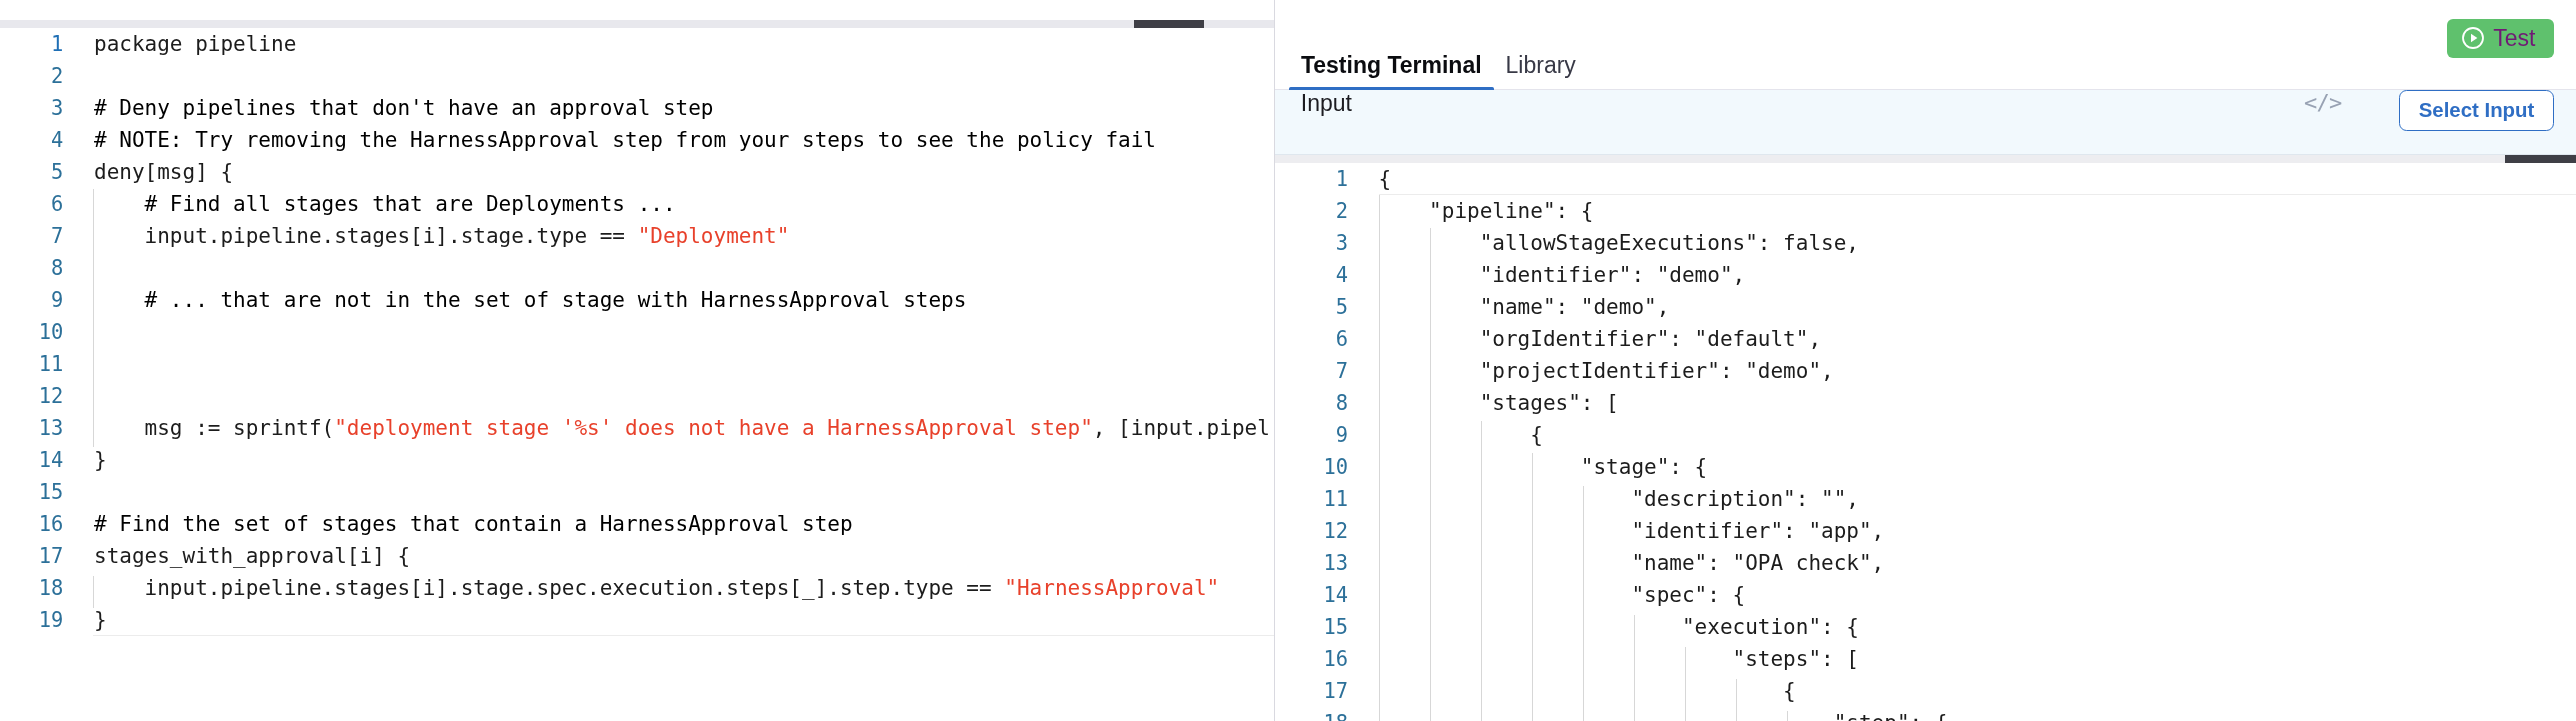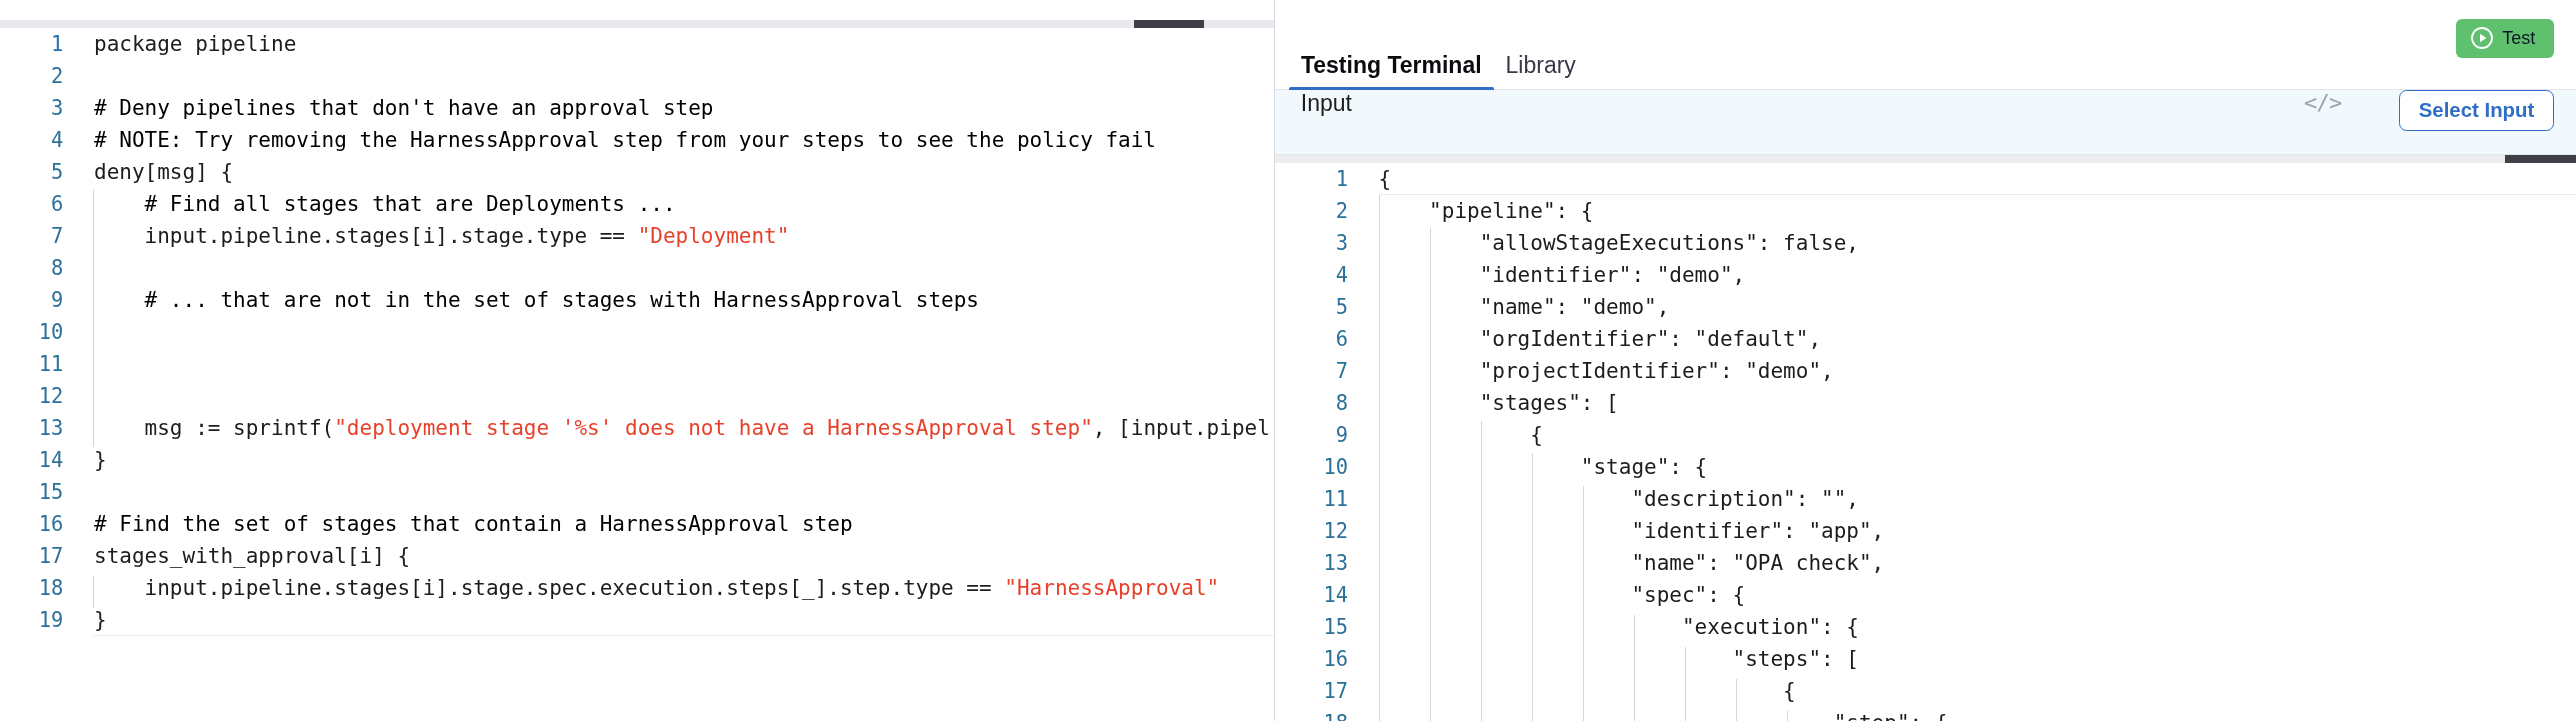--- a/index.html
+++ b/index.html
@@ -76,24 +76,24 @@
     line-height: 1;
   }
   .tab.active { font-weight:bold; color:#0b0c10; }
   .tab.active::after {
     content:""; position:absolute; left:0; right:0; bottom:-1.7px;
     height:4.2px; background:#2f6ec4; border-radius:1.7px;
   }
   .test-btn {
     position:absolute; right:22px; top:18.7px;
     height:39px; padding:0 18.7px 0 13.6px;
-    background:#5fc16d; color:#0f172a;
+    background:#5fc16d; color:#701a75;
     border:none; border-radius:6px;
     display:flex; align-items:center; gap:8.5px;
-    font-size:18px; cursor:pointer;
+    font-size:23px; cursor:pointer;
     font-family:"Liberation Sans", sans-serif;
     margin-left:32px;
   }
   .play-circle { width:24px; height:24px; flex:0 0 24px; }
 
   .input-bar {
     height: 65px; min-height:65px;
     background:#f2f9fd;
     border-bottom:0.8px solid #dfe7ee;
     display:flex; 
@@ -153,21 +153,21 @@
     <div class="left-editor">
       <div class="code-rows" id="code-rows">
           <div class="code-row active-line"><div class="gutter-num">1</div><span class="active-underline" style="bottom: 0px;"></span><div class="code-text"><span>package pipeline</span></div></div>
           <div class="code-row"><div class="gutter-num">2</div><div class="code-text"></div></div>
           <div class="code-row"><div class="gutter-num">3</div><div class="code-text"><span class="tok-cmt"># Deny pipelines that don't have an approval step</span></div></div>
           <div class="code-row"><div class="gutter-num">4</div><div class="code-text"><span class="tok-cmt"># NOTE: Try removing the HarnessApproval step from your steps to see the policy fail</span></div></div>
           <div class="code-row"><div class="gutter-num">5</div><div class="code-text"><span>deny[msg] {</span></div></div>
           <div class="code-row"><div class="gutter-num">6</div><div class="code-text"><span class="tok-cmt">    # Find all stages that are Deployments ...</span></div></div>
           <div class="code-row"><div class="gutter-num">7</div><div class="code-text"><span>    input.pipeline.stages[i].stage.type == </span><span class="tok-str">"Deployment"</span></div></div>
           <div class="code-row"><div class="gutter-num">8</div><div class="code-text"></div></div>
-          <div class="code-row"><div class="gutter-num">9</div><div class="code-text"><span class="tok-cmt">    # ... that are not in the set of stages with HarnessApproval steps</span></div></div>
+          <div class="code-row"><div class="gutter-num">9</div><div class="code-text"><span class="tok-cmt">    # ... that are not in the set of stage with HarnessApproval steps</span></div></div>
           <div class="code-row"><div class="gutter-num">10</div></div>
           <div class="code-row"><div class="gutter-num">11</div><div class="code-text"></div></div>
           <div class="code-row"><div class="gutter-num">12</div></div>
           <div class="code-row"><div class="gutter-num">13</div><div class="code-text"><span>    msg := sprintf(</span><span class="tok-str">"deployment stage '%s' does not have a HarnessApproval step"</span><span>, [input.pipel</span></div></div>
           <div class="code-row"><div class="gutter-num">14</div><div class="code-text"><span>}</span></div></div>
           <div class="code-row"><div class="gutter-num">15</div><div class="code-text"></div></div>
           <div class="code-row"><div class="gutter-num">16</div><div class="code-text"><span class="tok-cmt"># Find the set of stages that contain a HarnessApproval step</span></div></div>
           <div class="code-row"><div class="gutter-num">17</div><div class="code-text"><span>stages_with_approval[i] {</span></div></div>
           <div class="code-row"><div class="gutter-num">18</div><div class="code-text"><span>    input.pipeline.stages[i].stage.spec.execution.steps[_].step.type == </span><span class="tok-str">"HarnessApproval"</span></div></div>
           <div class="code-row"><div class="gutter-num">19</div><div class="code-text"><span>}</span></div></div>

